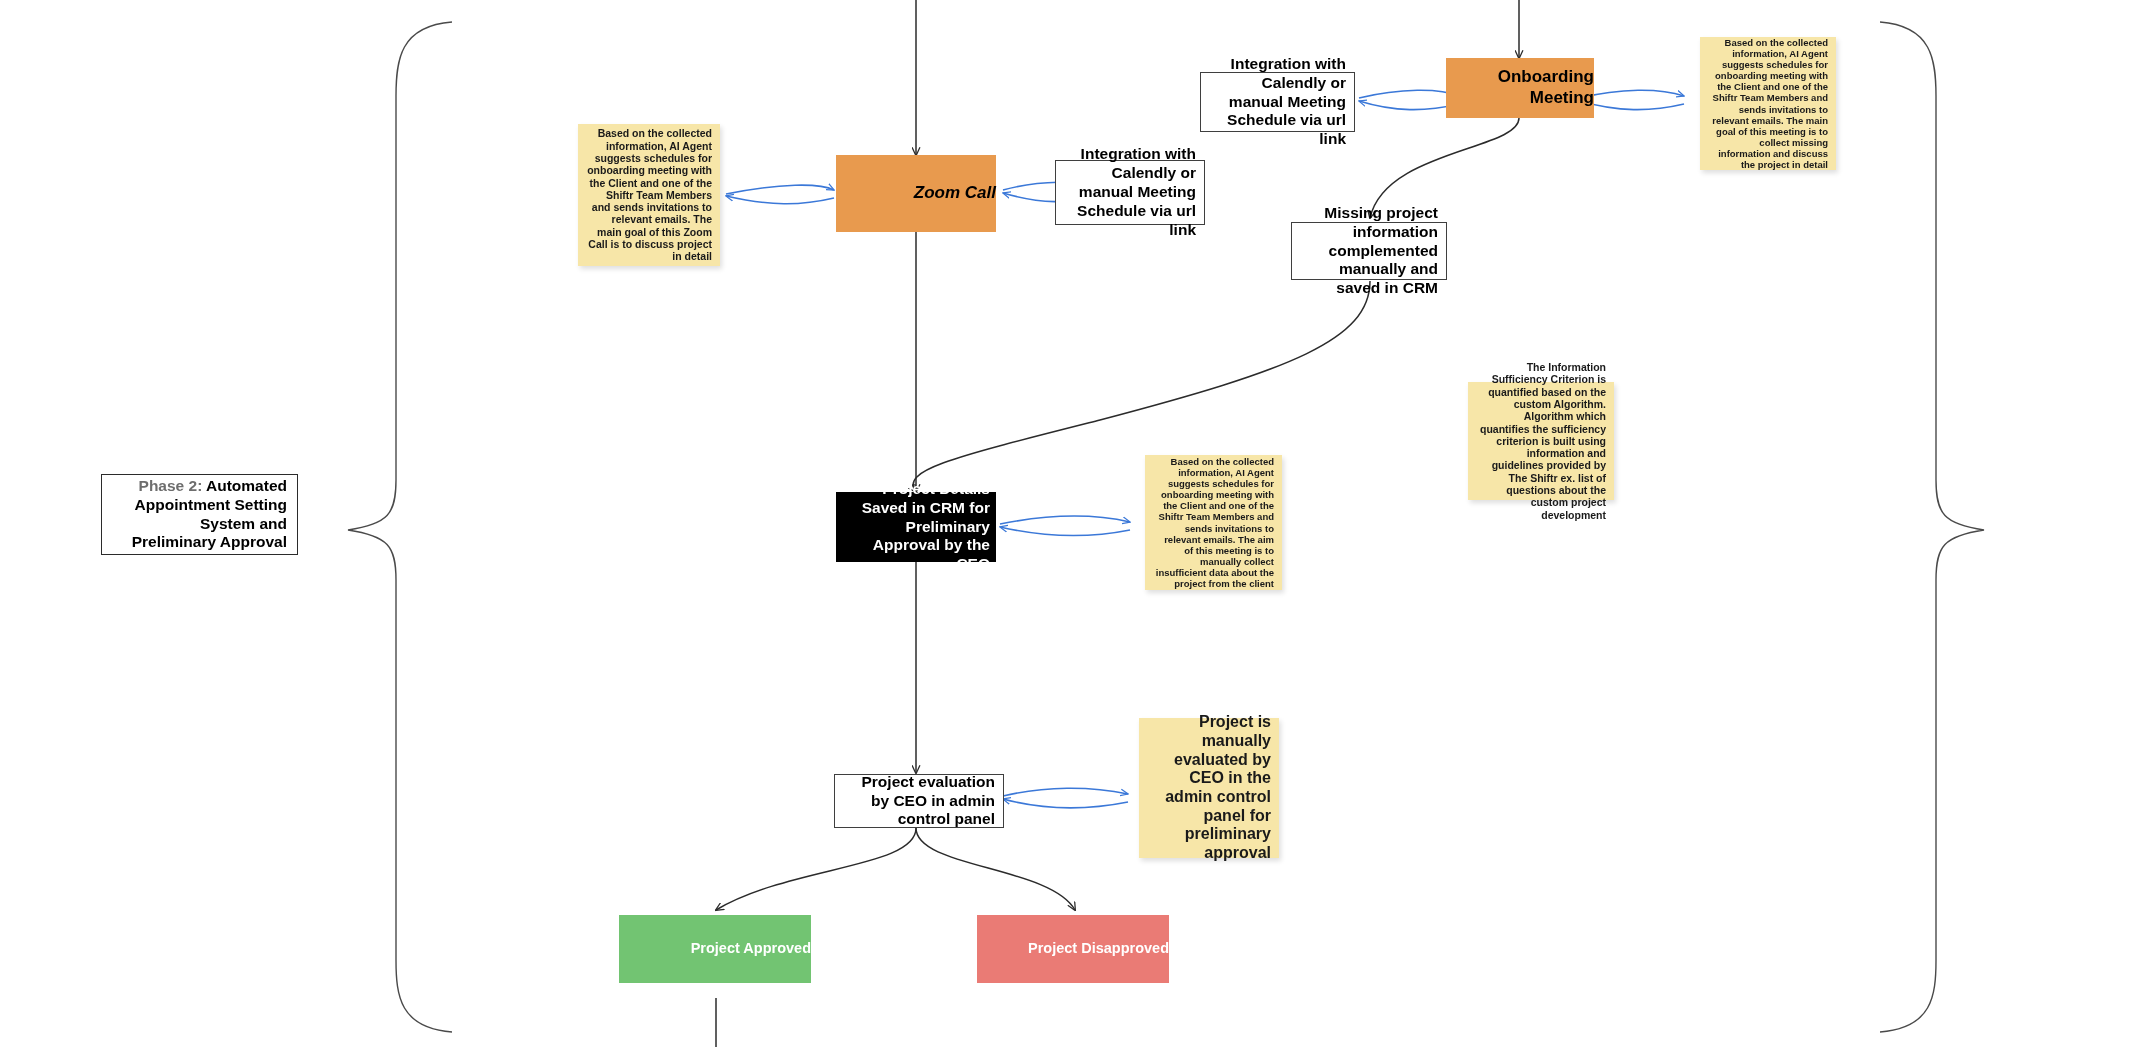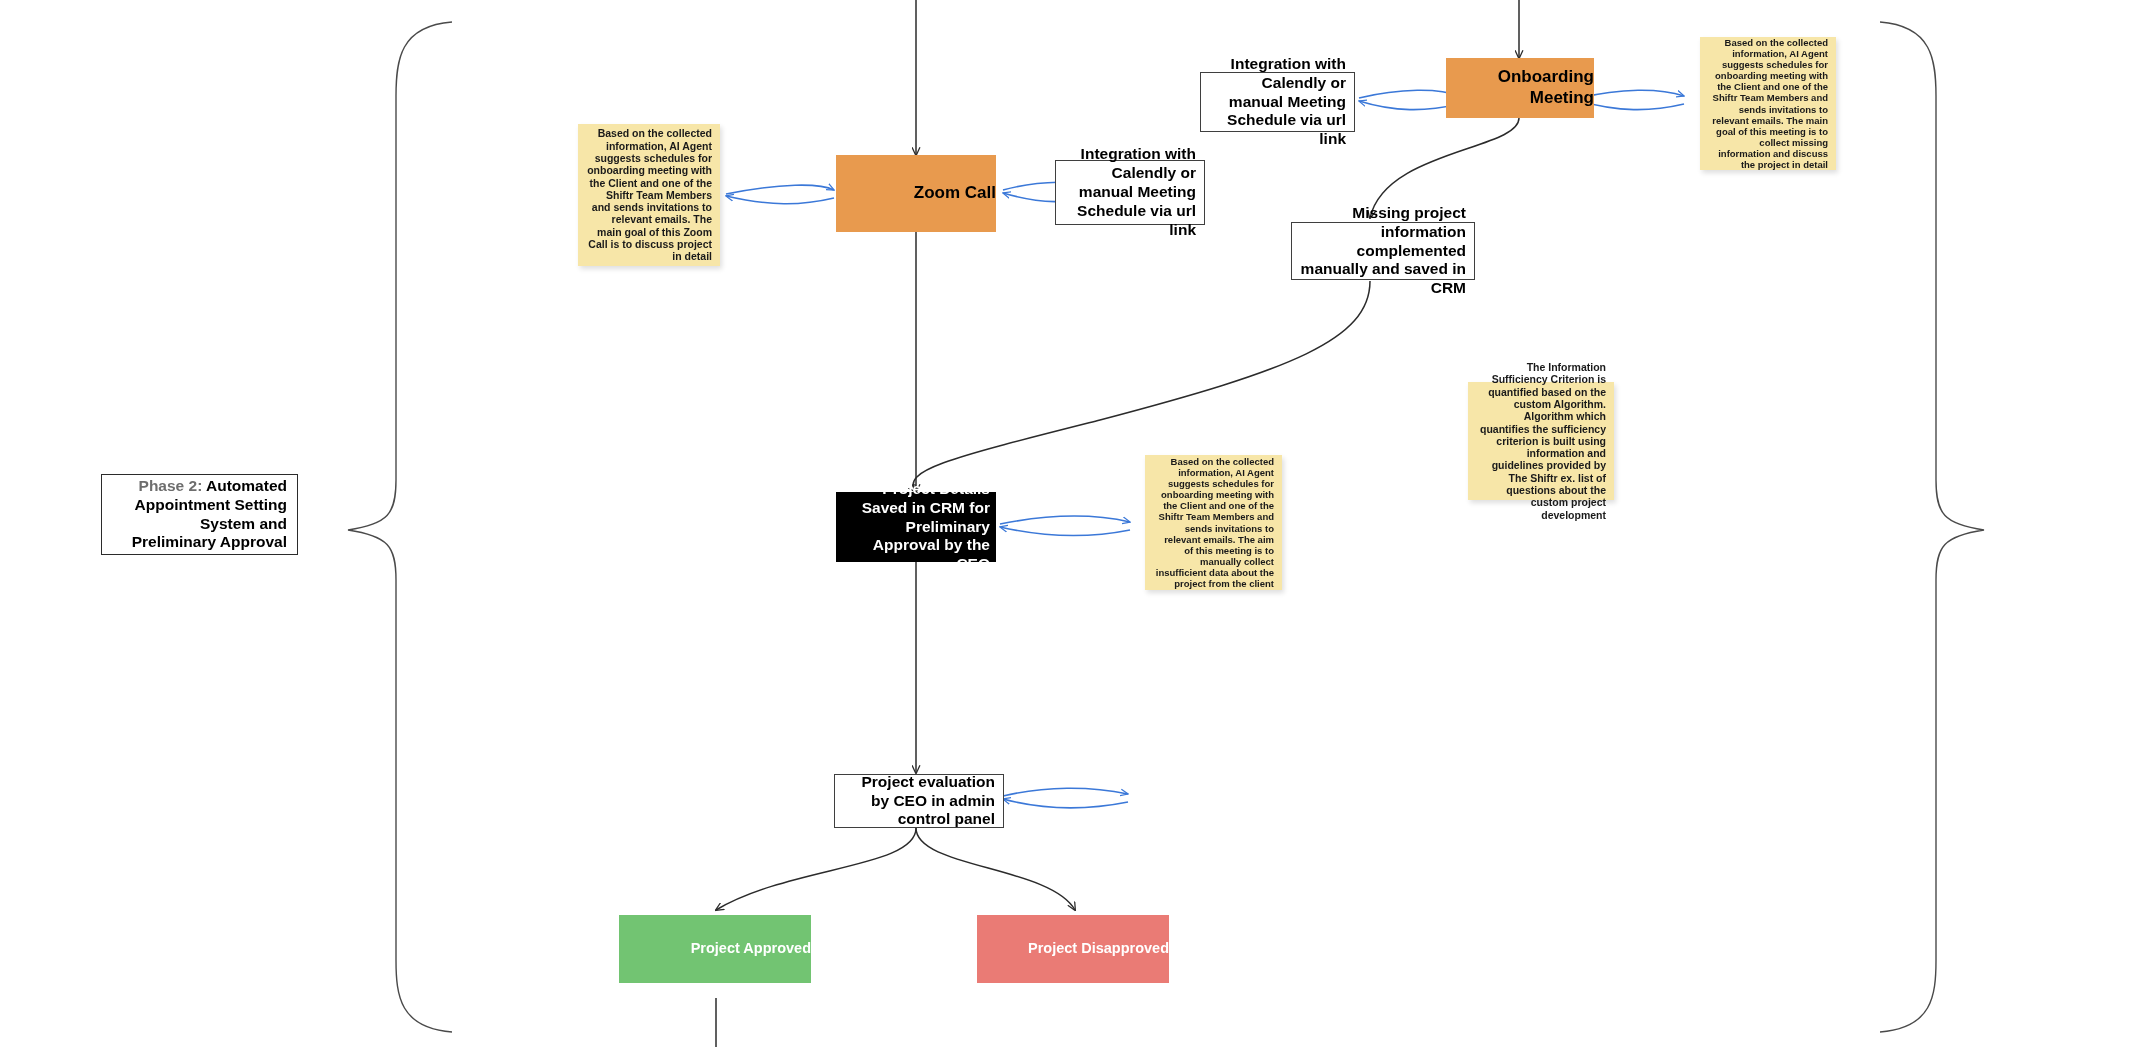--- a/index.html
+++ b/index.html
@@ -169,37 +169,37 @@
 
       <path d="M 1003 796 C 1045 786, 1090 786, 1128 794" marker-end="url(#arrowBlue)"></path>
       <path d="M 1128 802 C 1088 810, 1044 810, 1003 799" marker-end="url(#arrowBlue)"></path>
     </g>
   </svg>
 
   <div class="node phase" style="left:101px; top:474px; width:197px; height:81px;">
     <span class="node-text"><span class="soft">Phase 2: </span><span class="strong">Automated Appointment Setting System and Preliminary Approval</span></span>
   </div>
 
-  <div class="node orange" style="left:836px; top:155px; width:160px; height:77px;">
+  <div class="node orange" style="left:836px; top:155px; width:160px; height:77px;font-style:italic;">
     <span class="node-text">Zoom Call</span>
   </div>
 
   <div class="node orange" style="left:1446px; top:58px; width:148px; height:60px;">
     <span class="node-text">Onboarding Meeting</span>
   </div>
 
   <div class="node proc" style="left:1055px; top:160px; width:150px; height:65px;">
     <span class="node-text">Integration with Calendly or manual Meeting Schedule via url link</span>
   </div>
 
   <div class="node proc" style="left:1200px; top:72px; width:155px; height:60px;">
     <span class="node-text">Integration with Calendly or manual Meeting Schedule via url link</span>
   </div>
 
-  <div class="node proc" style="left:1291px; top:222px; width:184px; height:58px;">
+  <div class="node proc" style="left:1291px; top:222px; width:156px; height:58px;">
     <span class="node-text">Missing project information complemented manually and saved in CRM</span>
   </div>
 
   <div class="node black" style="left:836px; top:492px; width:160px; height:70px;">
     <span class="node-text">Project Details Saved in CRM for Preliminary Approval by the CEO</span>
   </div>
 
   <div class="node proc" style="left:834px; top:774px; width:170px; height:54px;">
     <span class="node-text">Project evaluation by CEO in admin control panel</span>
   </div>
@@ -222,14 +222,17 @@
 
   <div class="node sticky tiny" style="left:1145px; top:455px; width:137px; height:135px;">
     <span class="node-text">Based on the collected information, AI Agent suggests schedules for onboarding meeting with the Client and one of the Shiftr Team Members and sends invitations to relevant emails. The aim of this meeting is to manually collect insufficient data about the project from the client</span>
   </div>
 
   <div class="node sticky small" style="left:1468px; top:382px; width:146px; height:118px;">
     <span class="node-text">The Information Sufficiency Criterion is quantified based on the custom Algorithm. Algorithm which quantifies the sufficiency criterion is built using information and guidelines provided by The Shiftr ex. list of questions about the custom project development</span>
   </div>
 
 
+  <div class="node sticky xbig" style="left:1139px; top:718px; width:140px; height:140px;">
+    <span class="node-text">Project is manually evaluated by CEO in the admin control panel for preliminary approval</span>
+  </div>
 
 </div>
 
 </body></html>

